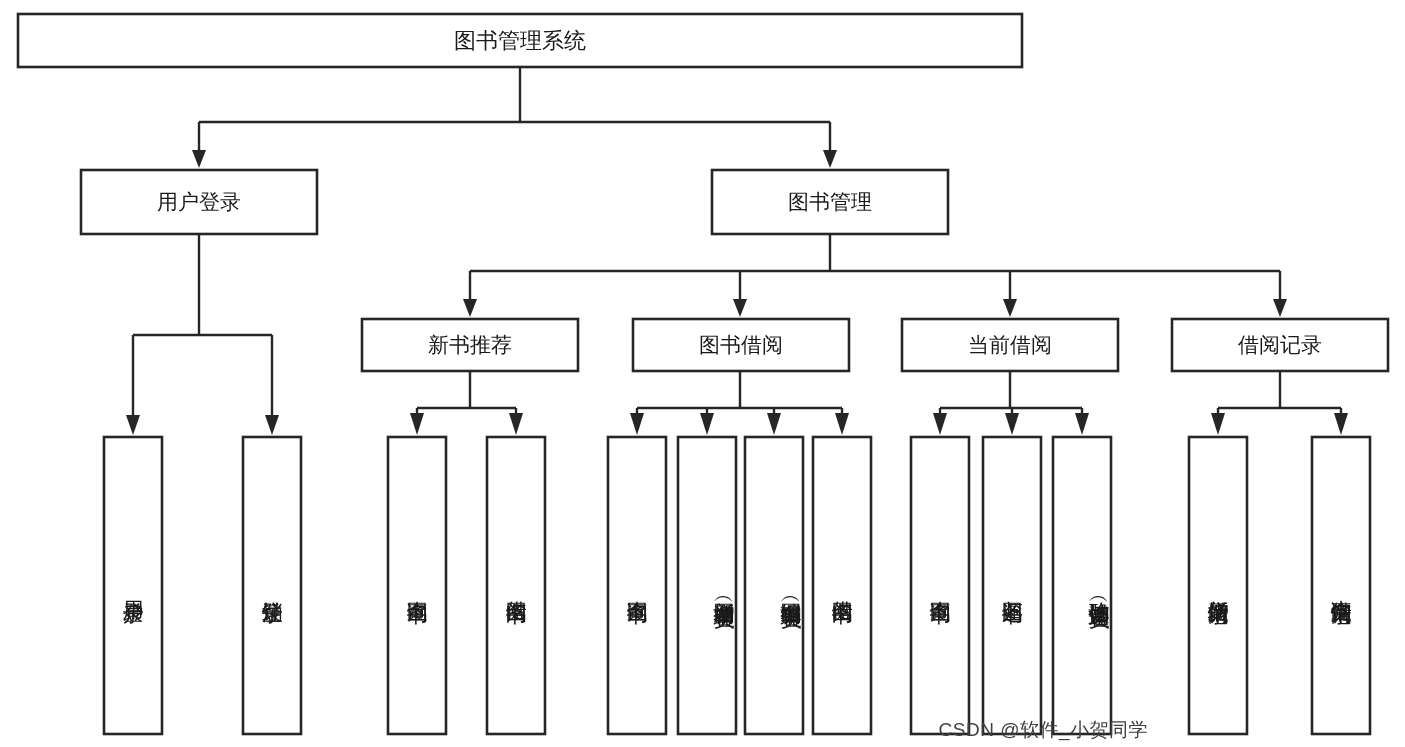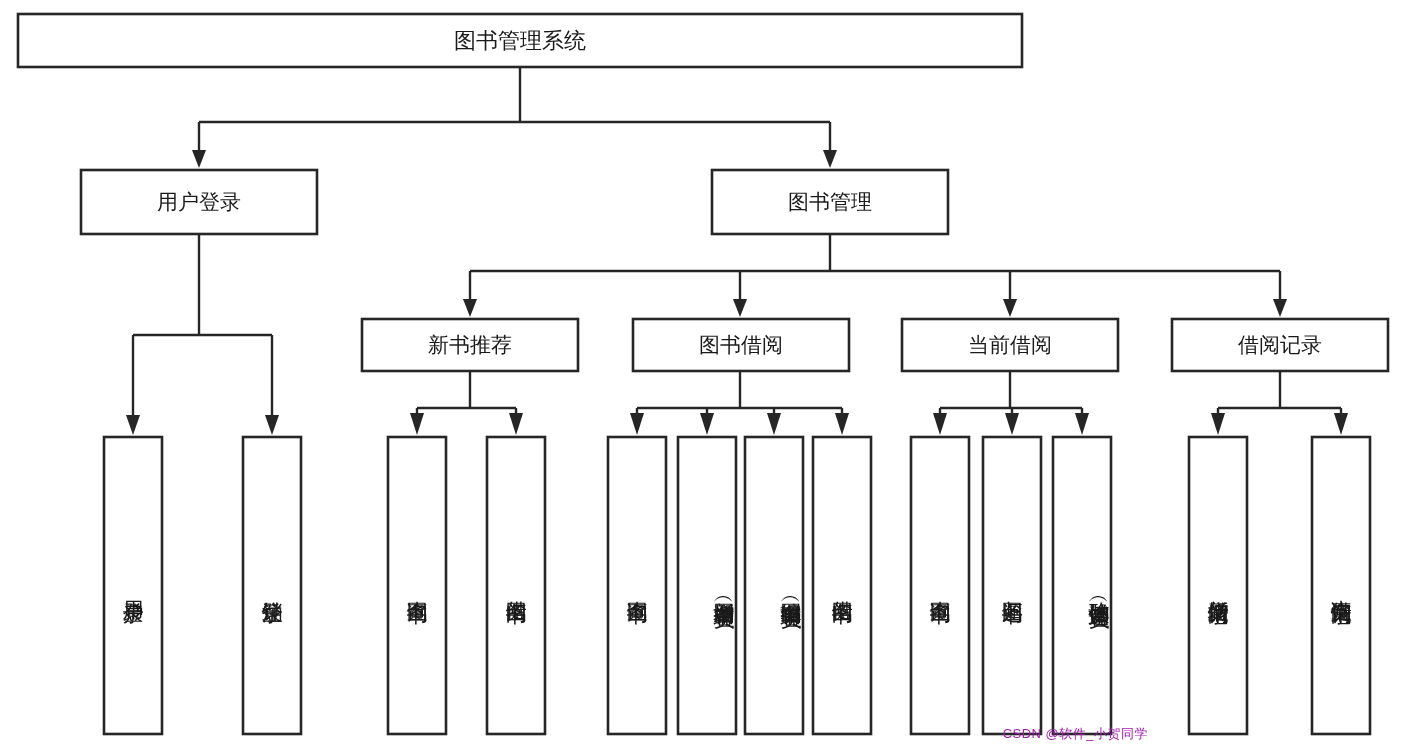--- a/index.html
+++ b/index.html
@@ -69,22 +69,22 @@
     align-items: center;
     justify-content: center;
     white-space: nowrap;
     pointer-events: none;
   }
   .watermark {
     position: absolute;
     right: 6px;
     bottom: 4px;
     font-family: "Liberation Sans", "DejaVu Sans", sans-serif;
-    font-size: 13px;
-    color: #a21caf;
+    font-size: 19px;
+    color: #404040;
     letter-spacing: 0.5px;
     white-space: nowrap;
   }
 </style>
 </head>
 <body>
 
 <div id="diagram-root">
 
   <svg id="flow" viewBox="0 0 1405 747">

